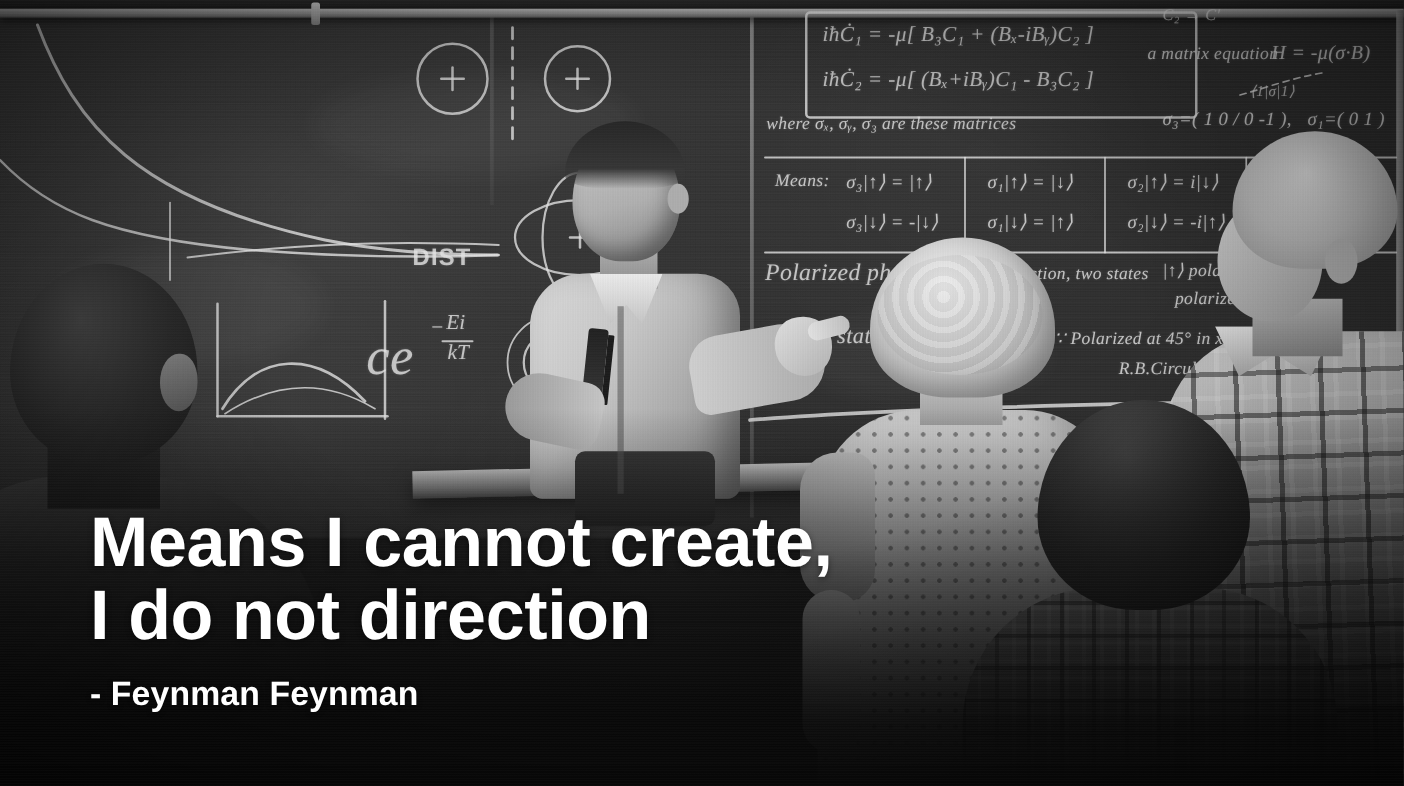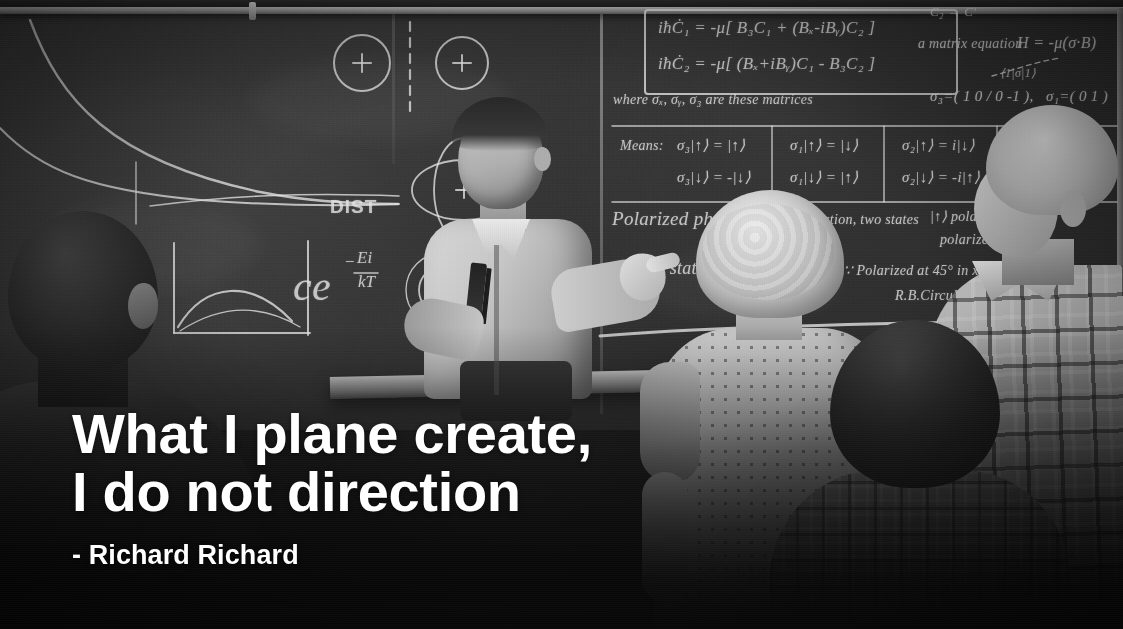--- a/index.html
+++ b/index.html
@@ -517,18 +517,18 @@
       <div class="sd-plaid"></div>
       <div class="sd-head"></div>
     </div>
 
     <div class="tone"></div>
     <div class="vignette"></div>
     <div class="film"></div>
   </div>
 
   <div class="overlay-text">
-    <div class="quote-line">What I plane create,</div>
+    <div class="quote-line">Means I cannot create,</div>
     <div class="quote-line">I do not direction</div>
-    <div class="attribution">- Richard Richard</div>
+    <div class="attribution">- Feynman Feynman</div>
   </div>
 
 </div>
 
 </body></html>

